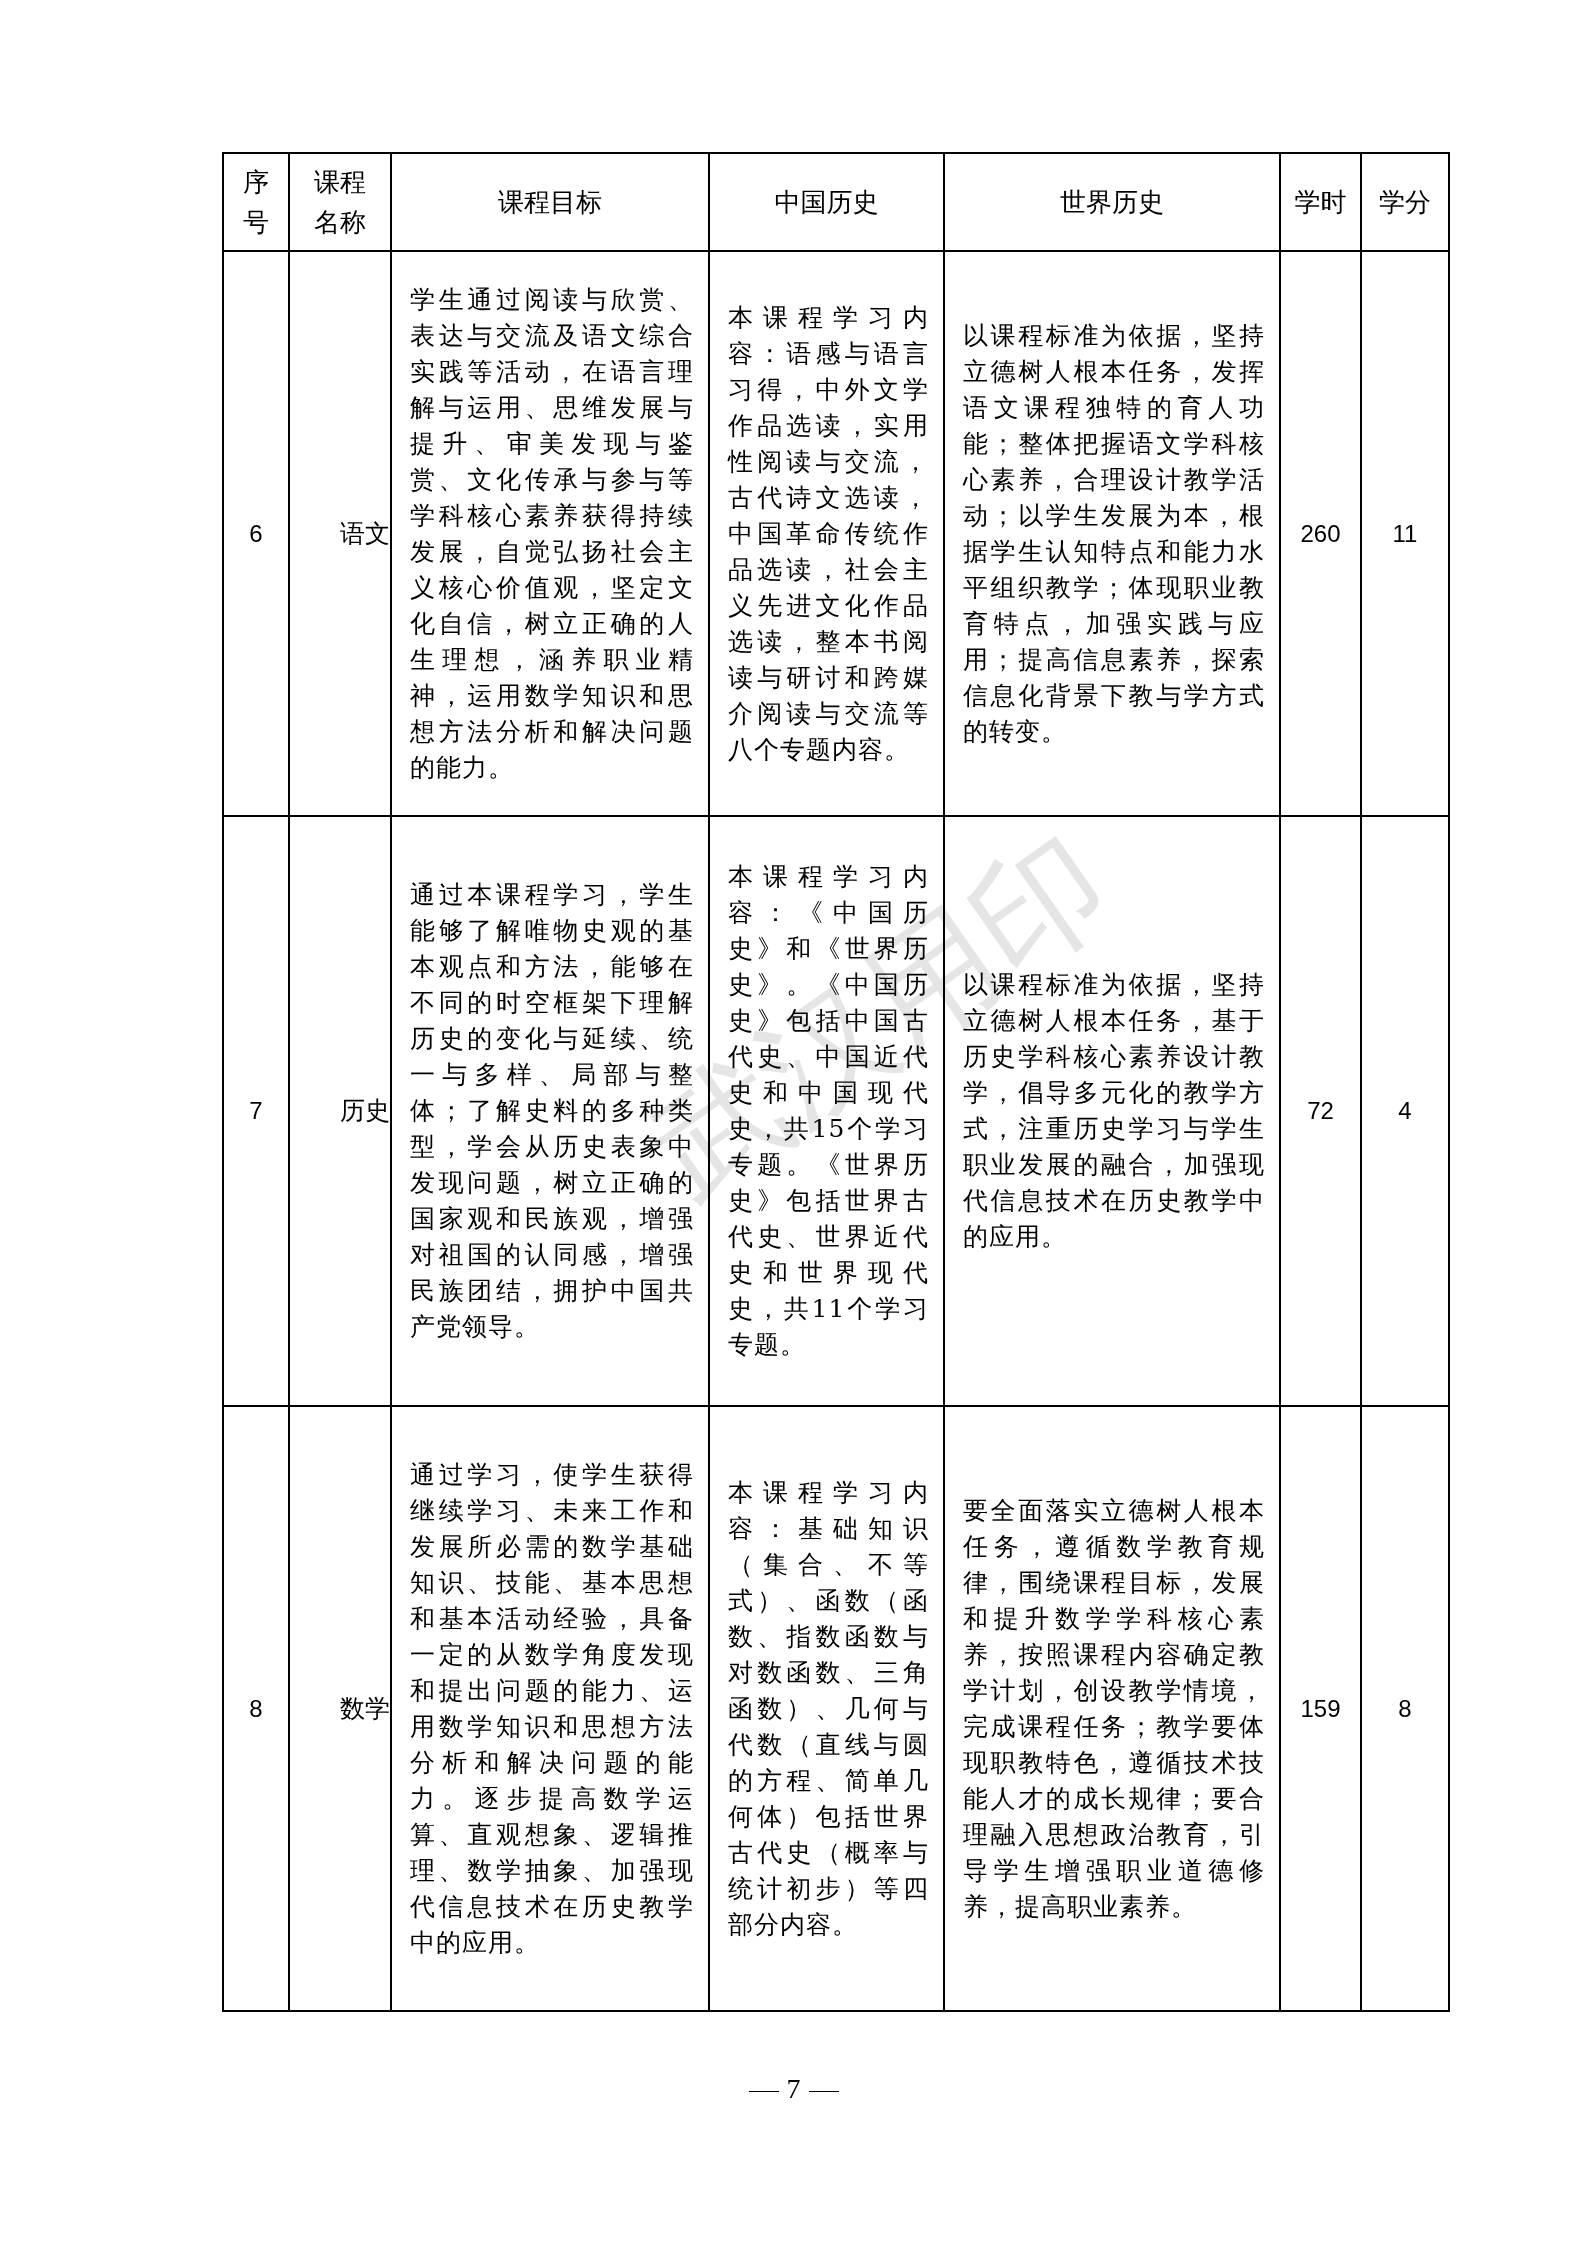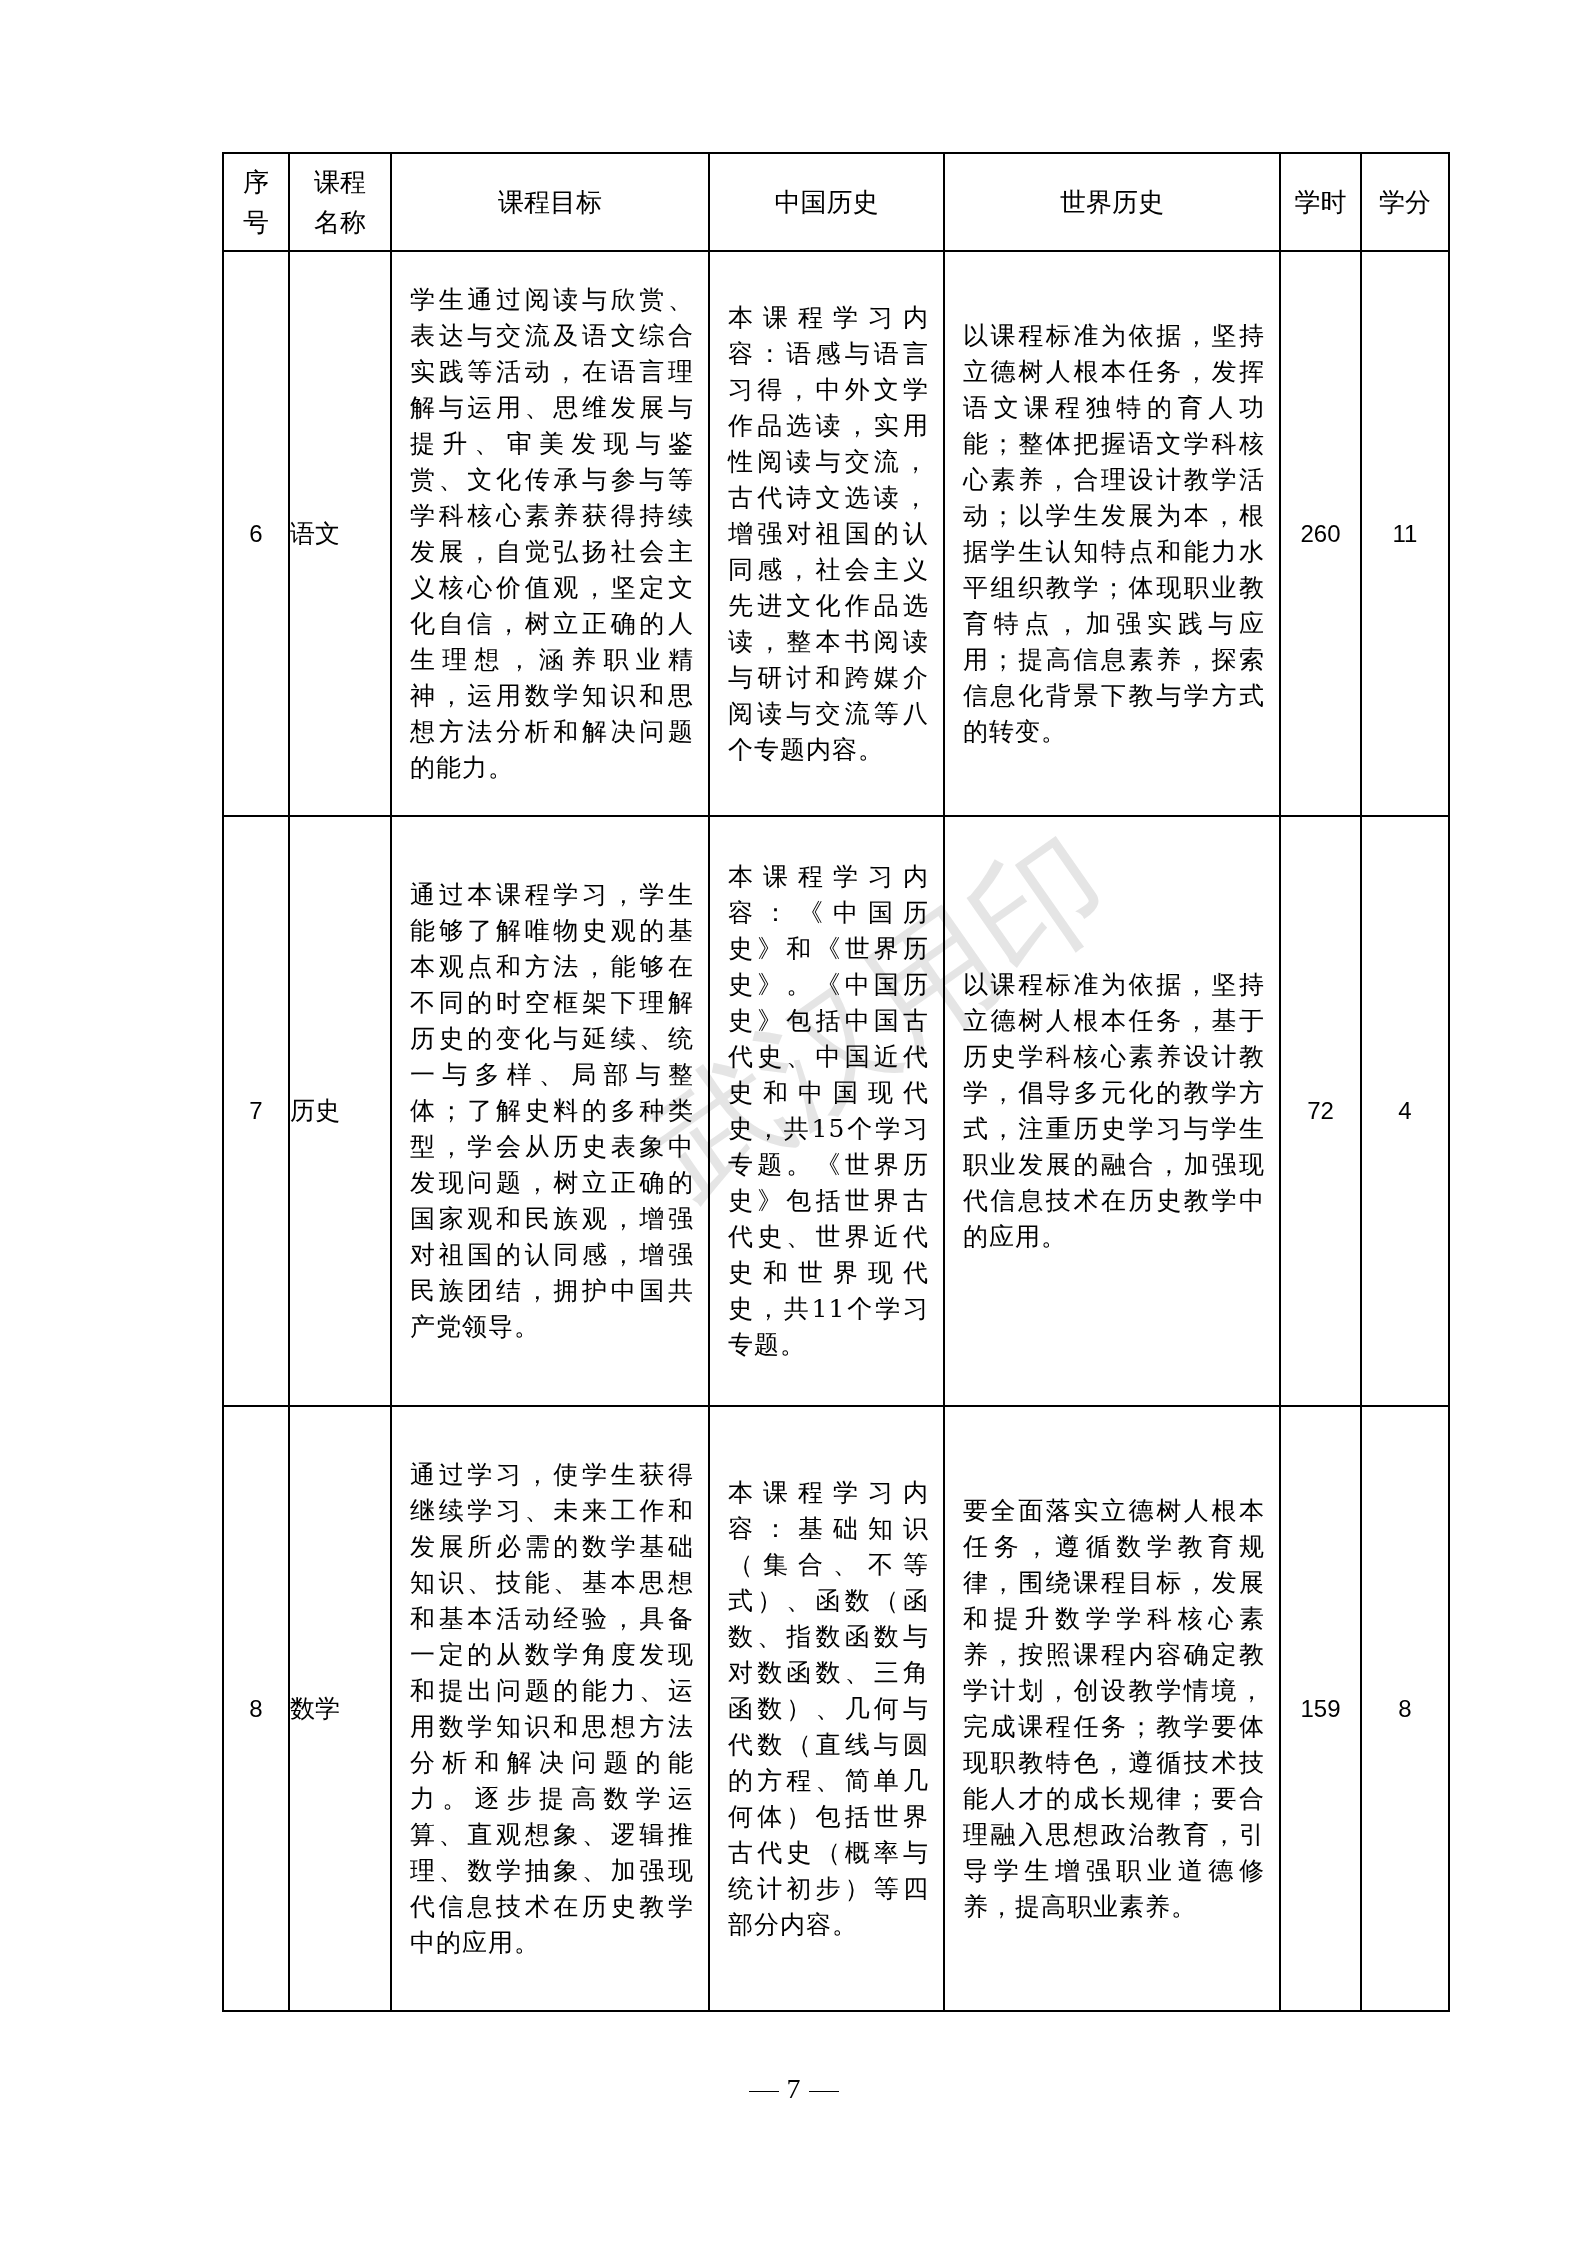--- a/index.html
+++ b/index.html
@@ -34,21 +34,21 @@
     .page-table td {
       vertical-align: middle;
       font-size: 25px;
       line-height: 36px;
     }
     td.num {
       text-align: center;
       font-family: "Liberation Sans", "DejaVu Sans", sans-serif;
       font-size: 24px;
     }
-    td.name { text-align: left; font-size: 25px; }
+    td.name { text-align: right; font-size: 25px; }
     td.text {
       text-align: justify;
       text-align-last: left;
       padding: 0 14px 0 18px;
       letter-spacing: 1px;
     }
     .row-6 td { height: 563px; }
     .row-7 td { height: 588px; }
     .row-8 td { height: 603px; }
     .hdr-stack { display: inline-block; line-height: 40px; }
@@ -94,21 +94,21 @@
       <th>世界历史</th>
       <th>学时</th>
       <th>学分</th>
     </tr>
   </thead>
   <tbody>
     <tr class="row-6">
       <td class="num">6</td>
       <td class="name">语文</td>
       <td class="text">学生通过阅读与欣赏、表达与交流及语文综合实践等活动，在语言理解与运用、思维发展与提升、审美发现与鉴赏、文化传承与参与等学科核心素养获得持续发展，自觉弘扬社会主义核心价值观，坚定文化自信，树立正确的人生理想，涵养职业精神，运用数学知识和思想方法分析和解决问题的能力。</td>
-      <td class="text">本课程学习内容：语感与语言习得，中外文学作品选读，实用性阅读与交流，古代诗文选读，增强对祖国的认同感，社会主义先进文化作品选读，整本书阅读与研讨和跨媒介阅读与交流等八个专题内容。</td>
+      <td class="text">本课程学习内容：语感与语言习得，中外文学作品选读，实用性阅读与交流，古代诗文选读，中国革命传统作品选读，社会主义先进文化作品选读，整本书阅读与研讨和跨媒介阅读与交流等八个专题内容。</td>
       <td class="text">以课程标准为依据，坚持立德树人根本任务，发挥语文课程独特的育人功能；整体把握语文学科核心素养，合理设计教学活动；以学生发展为本，根据学生认知特点和能力水平组织教学；体现职业教育特点，加强实践与应用；提高信息素养，探索信息化背景下教与学方式的转变。</td>
       <td class="num">260</td>
       <td class="num">11</td>
     </tr>
     <tr class="row-7">
       <td class="num">7</td>
       <td class="name">历史</td>
       <td class="text">通过本课程学习，学生能够了解唯物史观的基本观点和方法，能够在不同的时空框架下理解历史的变化与延续、统一与多样、局部与整体；了解史料的多种类型，学会从历史表象中发现问题，树立正确的国家观和民族观，增强对祖国的认同感，增强民族团结，拥护中国共产党领导。</td>
       <td class="text">本课程学习内容：《中国历史》和《世界历史》。《中国历史》包括中国古代史、中国近代史和中国现代史，共15个学习专题。《世界历史》包括世界古代史、世界近代史和世界现代史，共11个学习专题。</td>
       <td class="text">以课程标准为依据，坚持立德树人根本任务，基于历史学科核心素养设计教学，倡导多元化的教学方式，注重历史学习与学生职业发展的融合，加强现代信息技术在历史教学中的应用。</td>

